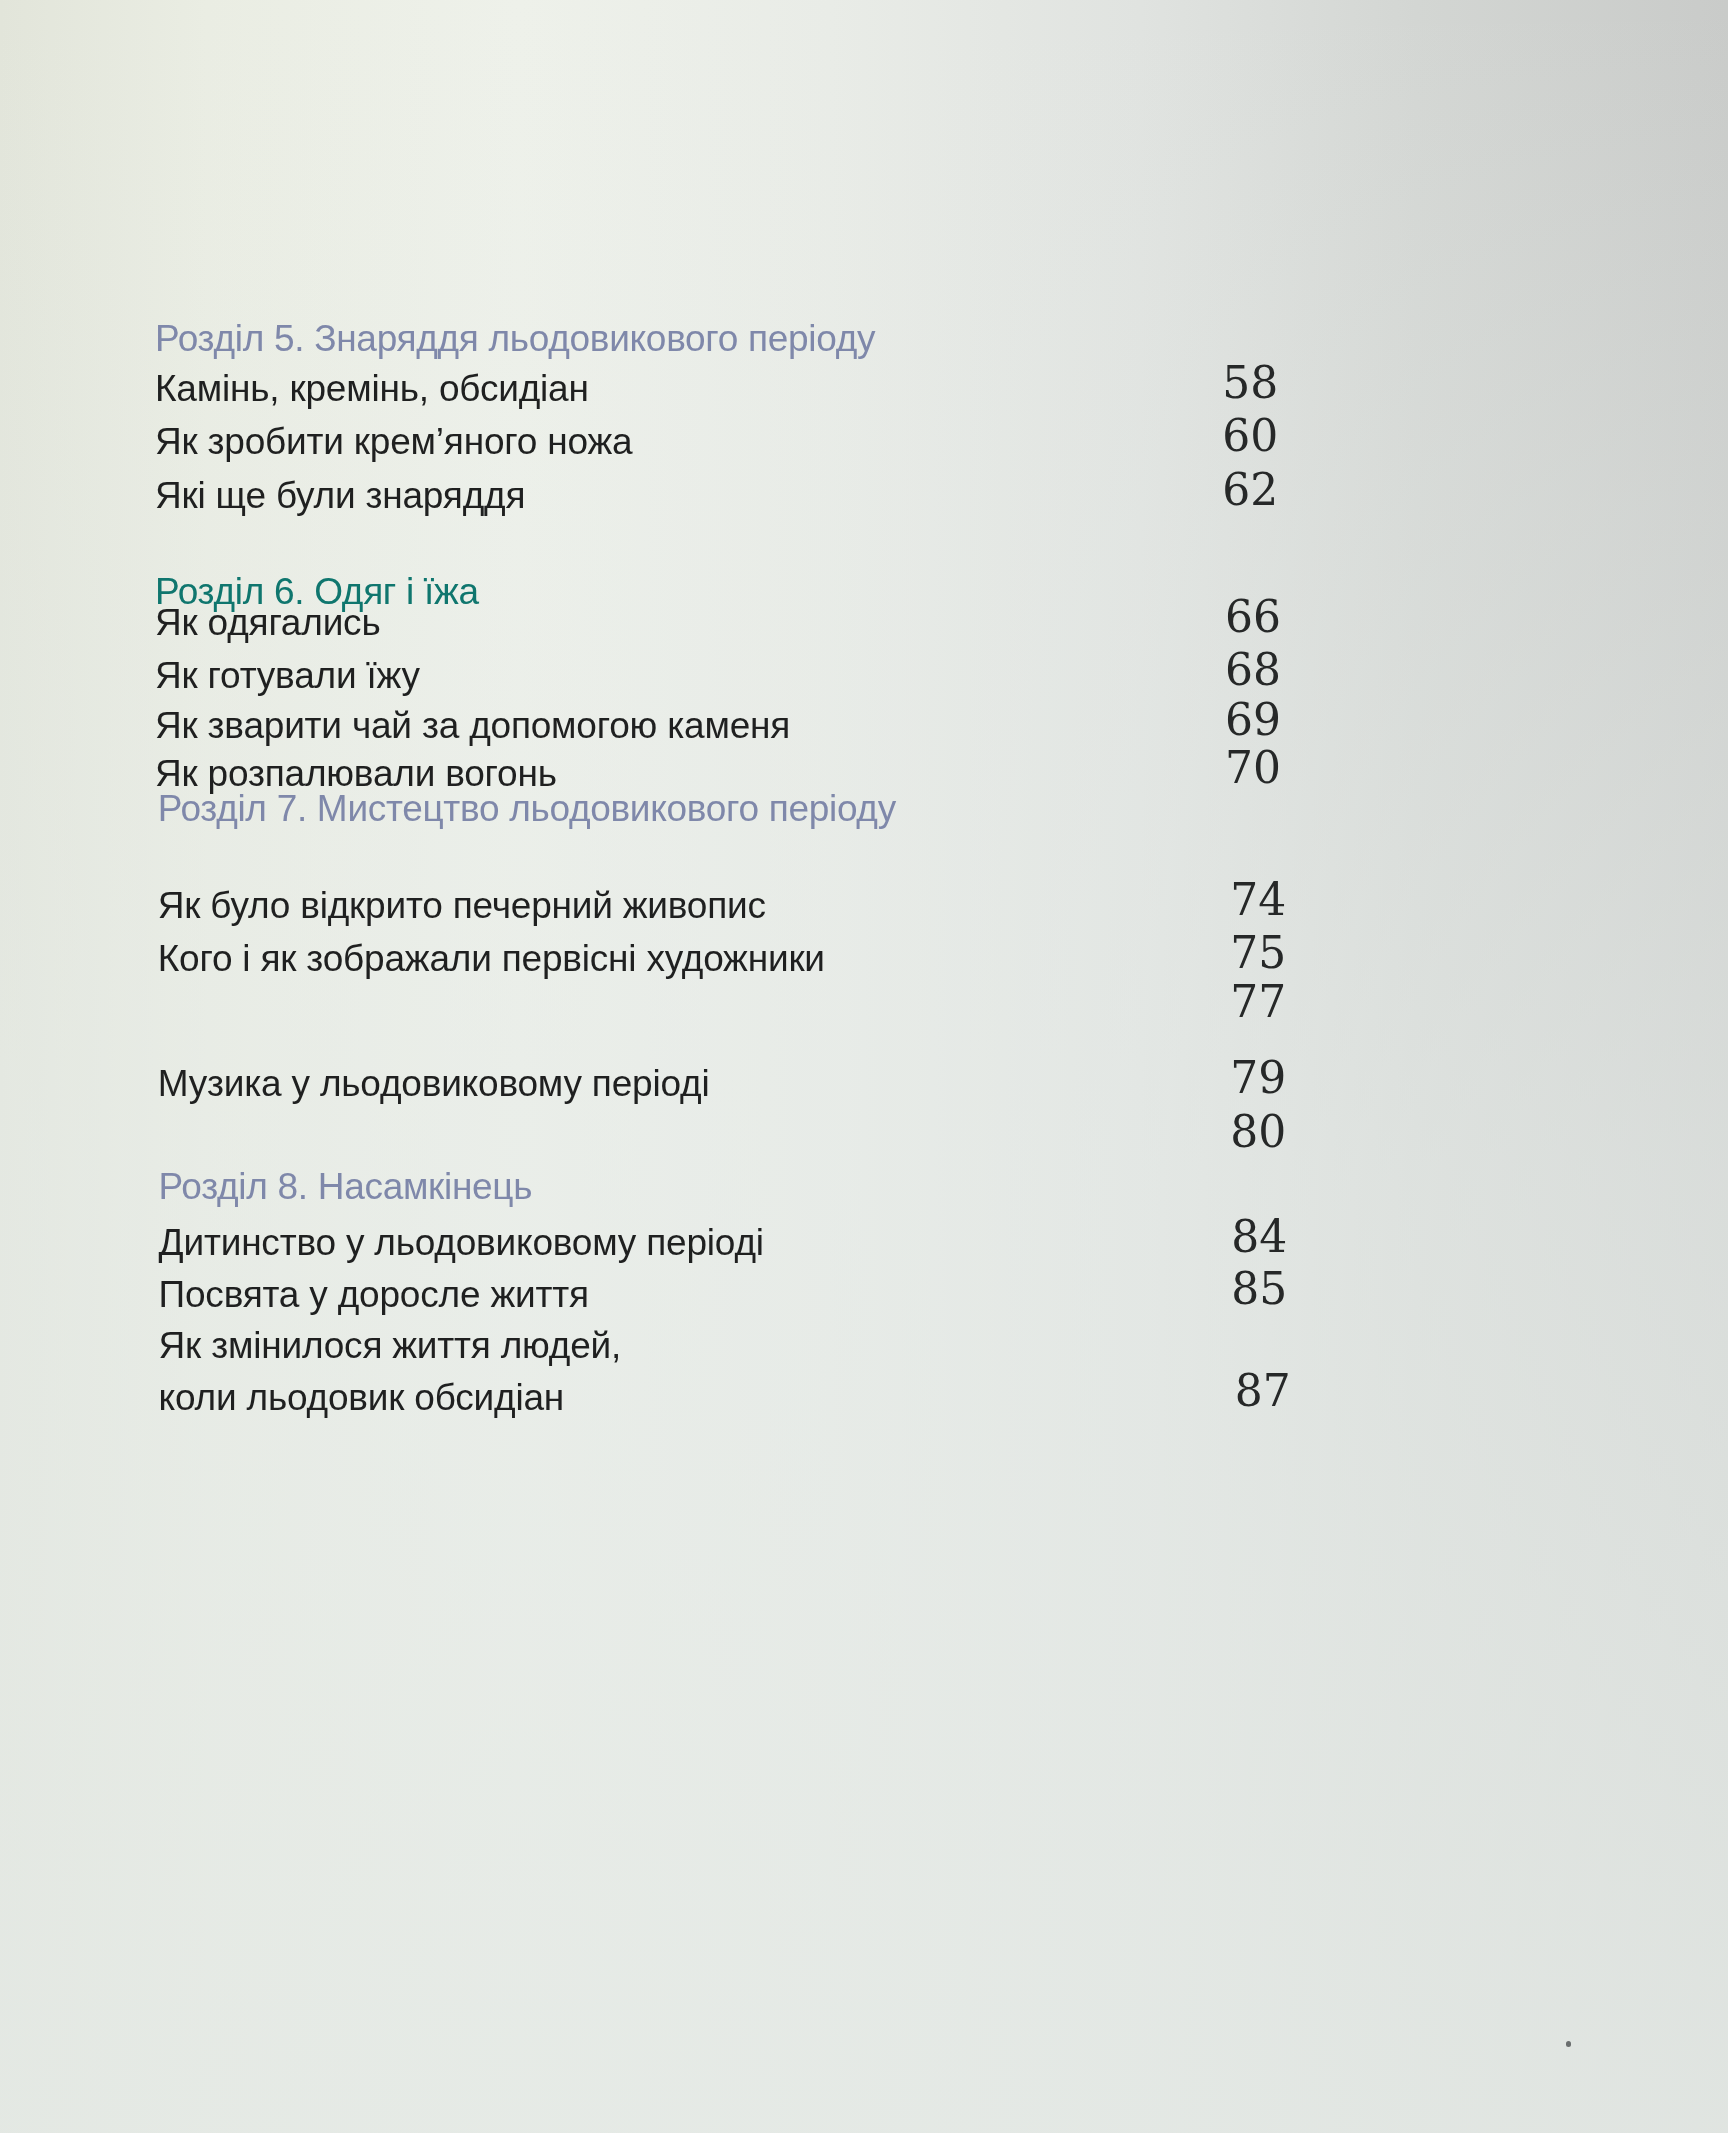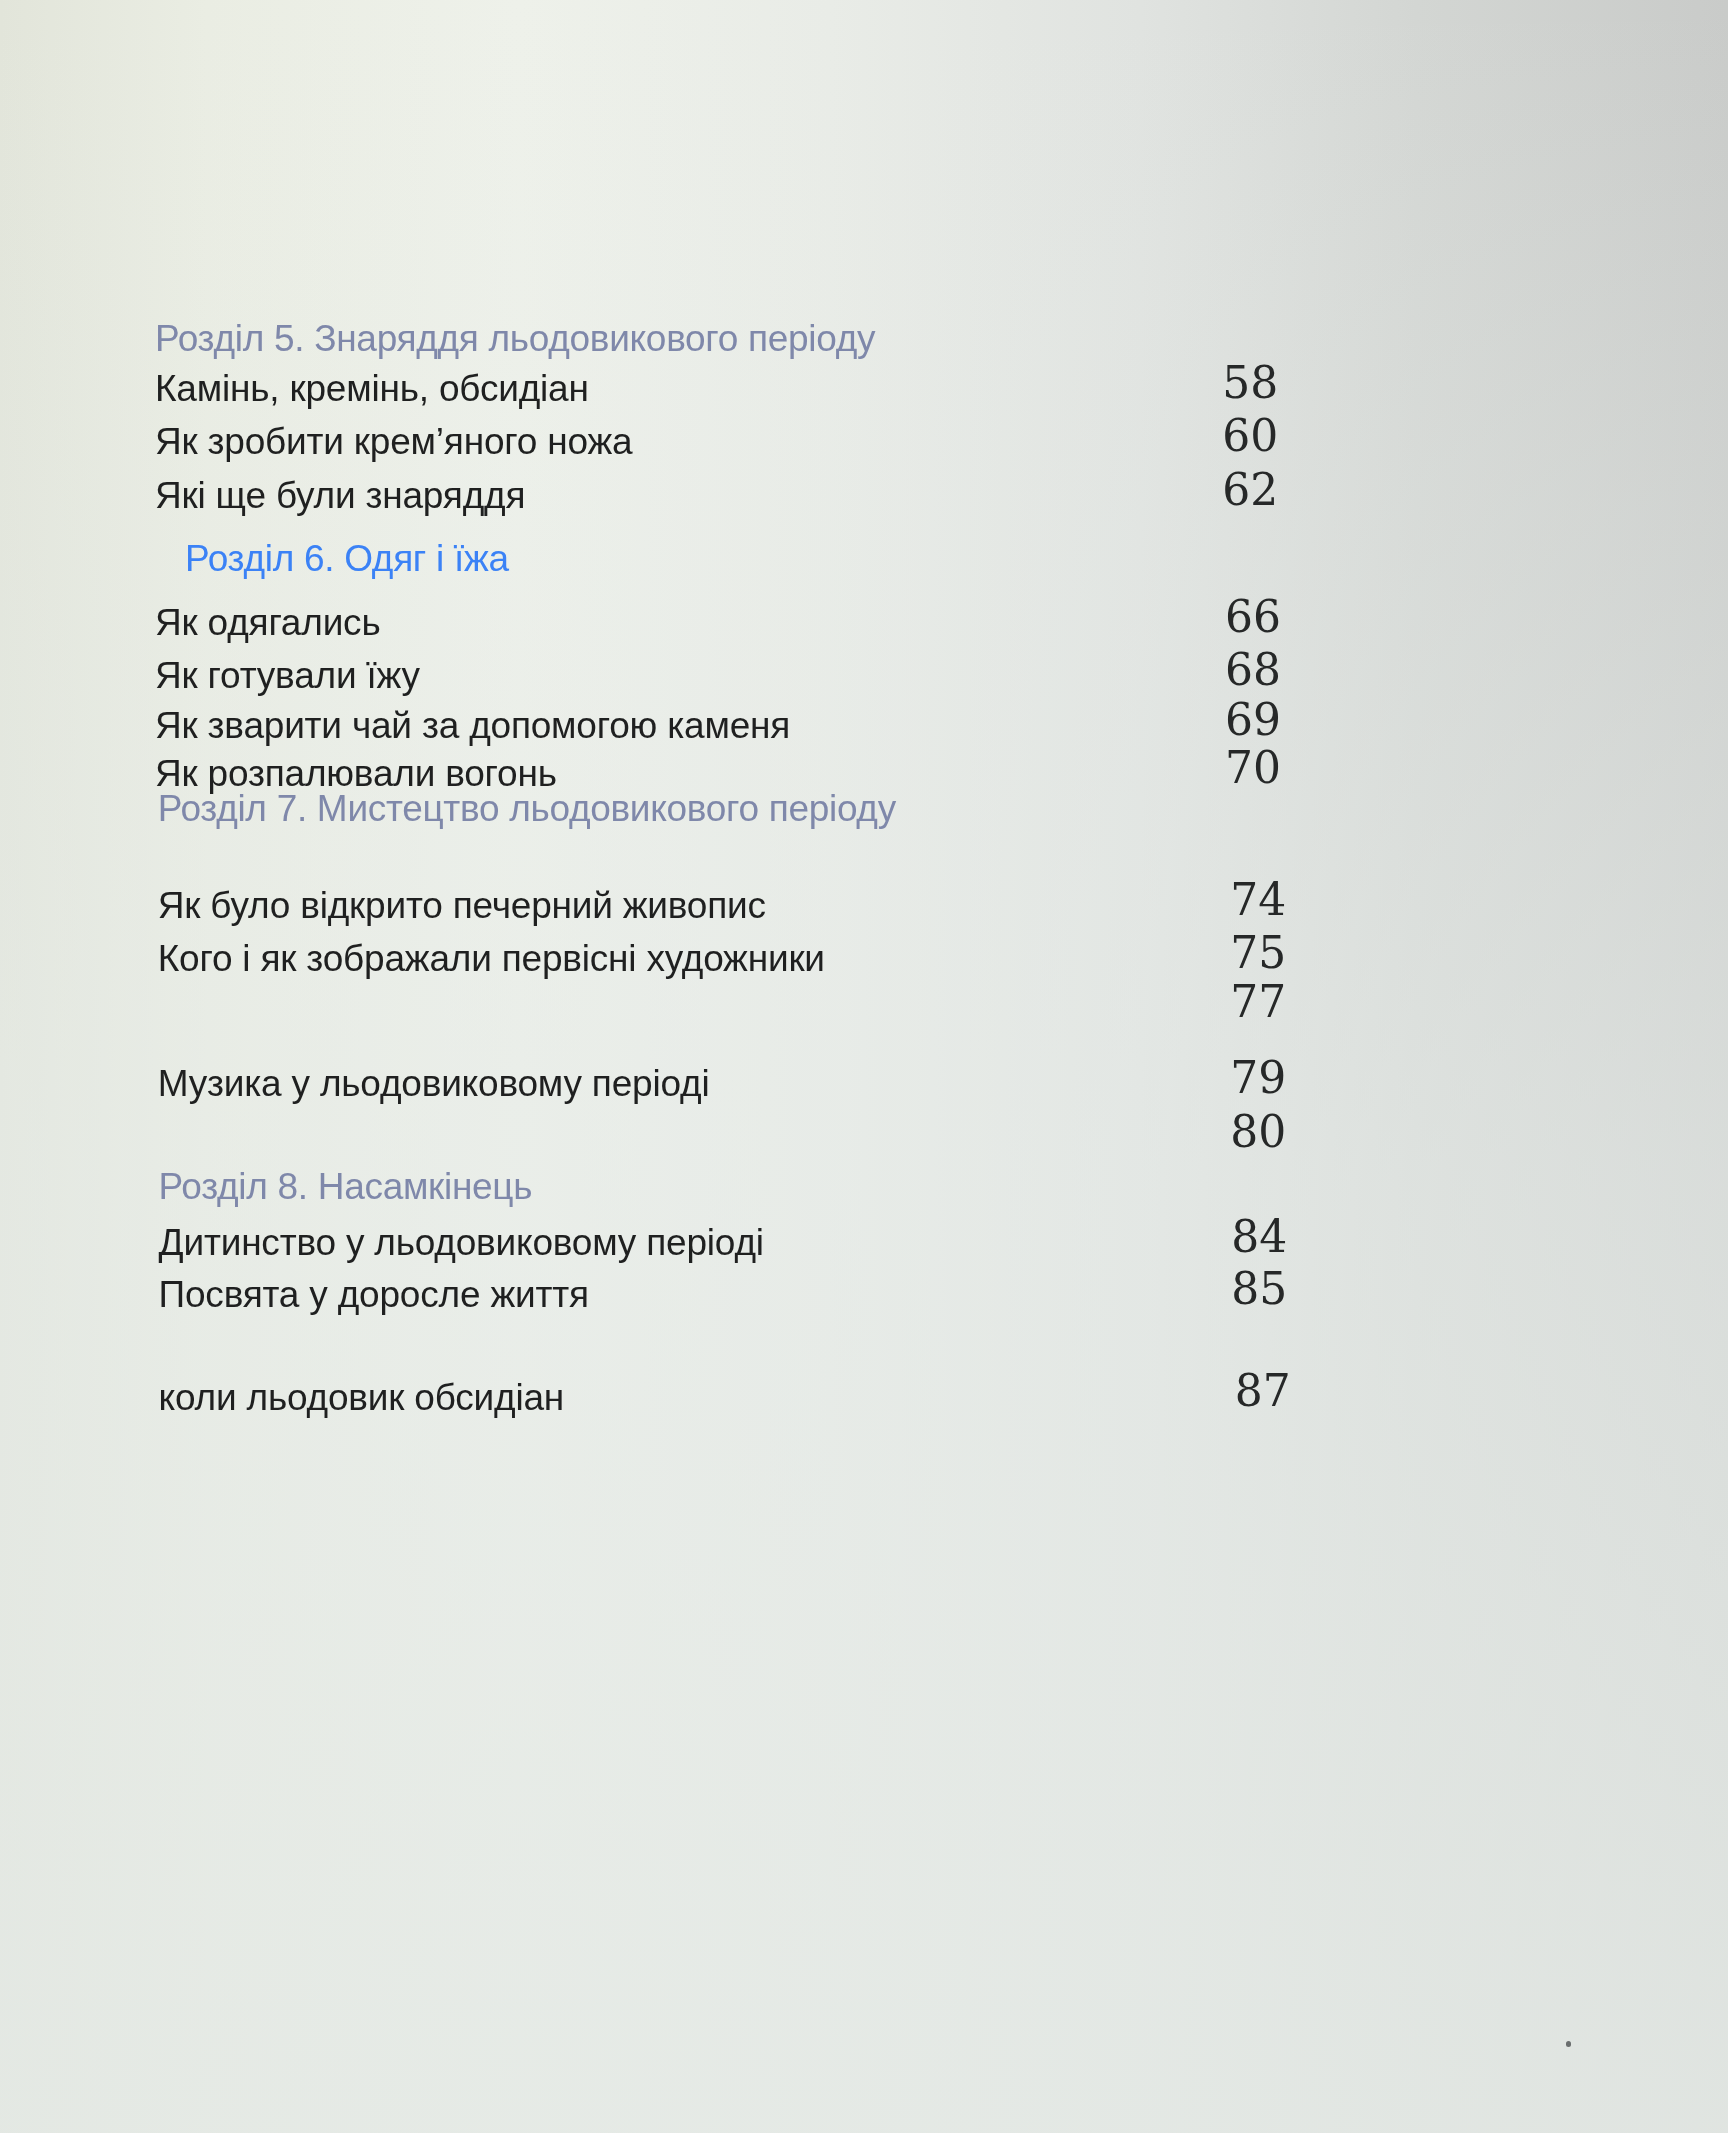--- a/index.html
+++ b/index.html
@@ -93,21 +93,21 @@
     </div>
     <div class="entry" style="top:420px;">
       <span class="entry-title">Як зробити крем’яного ножа</span>
       <span class="entry-page" style="right:10.8px;">60</span>
     </div>
     <div class="entry" style="top:474px;">
       <span class="entry-title">Які ще були знаряддя</span>
       <span class="entry-page" style="right:10.8px;">62</span>
     </div>
 
-    <div class="heading" style="top:537px; color:#3b82f6;margin-left:30px;">Розділ 6. Одяг і їжа</div>
+    <div class="heading" style="top:570px; color:#0f766e;">Розділ 6. Одяг і їжа</div>
     <div class="entry" style="top:601px;">
       <span class="entry-title">Як одягались</span>
       <span class="entry-page" style="right:8px;">66</span>
     </div>
     <div class="entry" style="top:654px;">
       <span class="entry-title">Як готували їжу</span>
       <span class="entry-page" style="right:8px;">68</span>
     </div>
     <div class="entry" style="top:704px;">
       <span class="entry-title">Як зварити чай за допомогою каменя</span>
@@ -141,20 +141,21 @@
     <div class="heading" style="top:1165px; left:3.6px; color:#7f88aa;">Розділ 8. Насамкінець</div>
     <div class="entry" style="top:1221px; left:3.6px;">
       <span class="entry-title">Дитинство у льодовиковому періоді</span>
       <span class="entry-page" style="right:5.4px;">84</span>
     </div>
     <div class="entry" style="top:1273px; left:3.6px;">
       <span class="entry-title">Посвята у доросле життя</span>
       <span class="entry-page" style="right:5.4px;">85</span>
     </div>
     <div class="entry two-line" style="top:1324px; left:3.6px; height:95px;">
+      <span class="entry-title">Як змінилося життя людей,</span>
       <span class="entry-title second">коли льодовик обсидіан</span>
       <span class="entry-page" style="right:1.8px;">87</span>
     </div>
 
   </div>
 
   <div class="speck"></div>
 </div>
 
 

